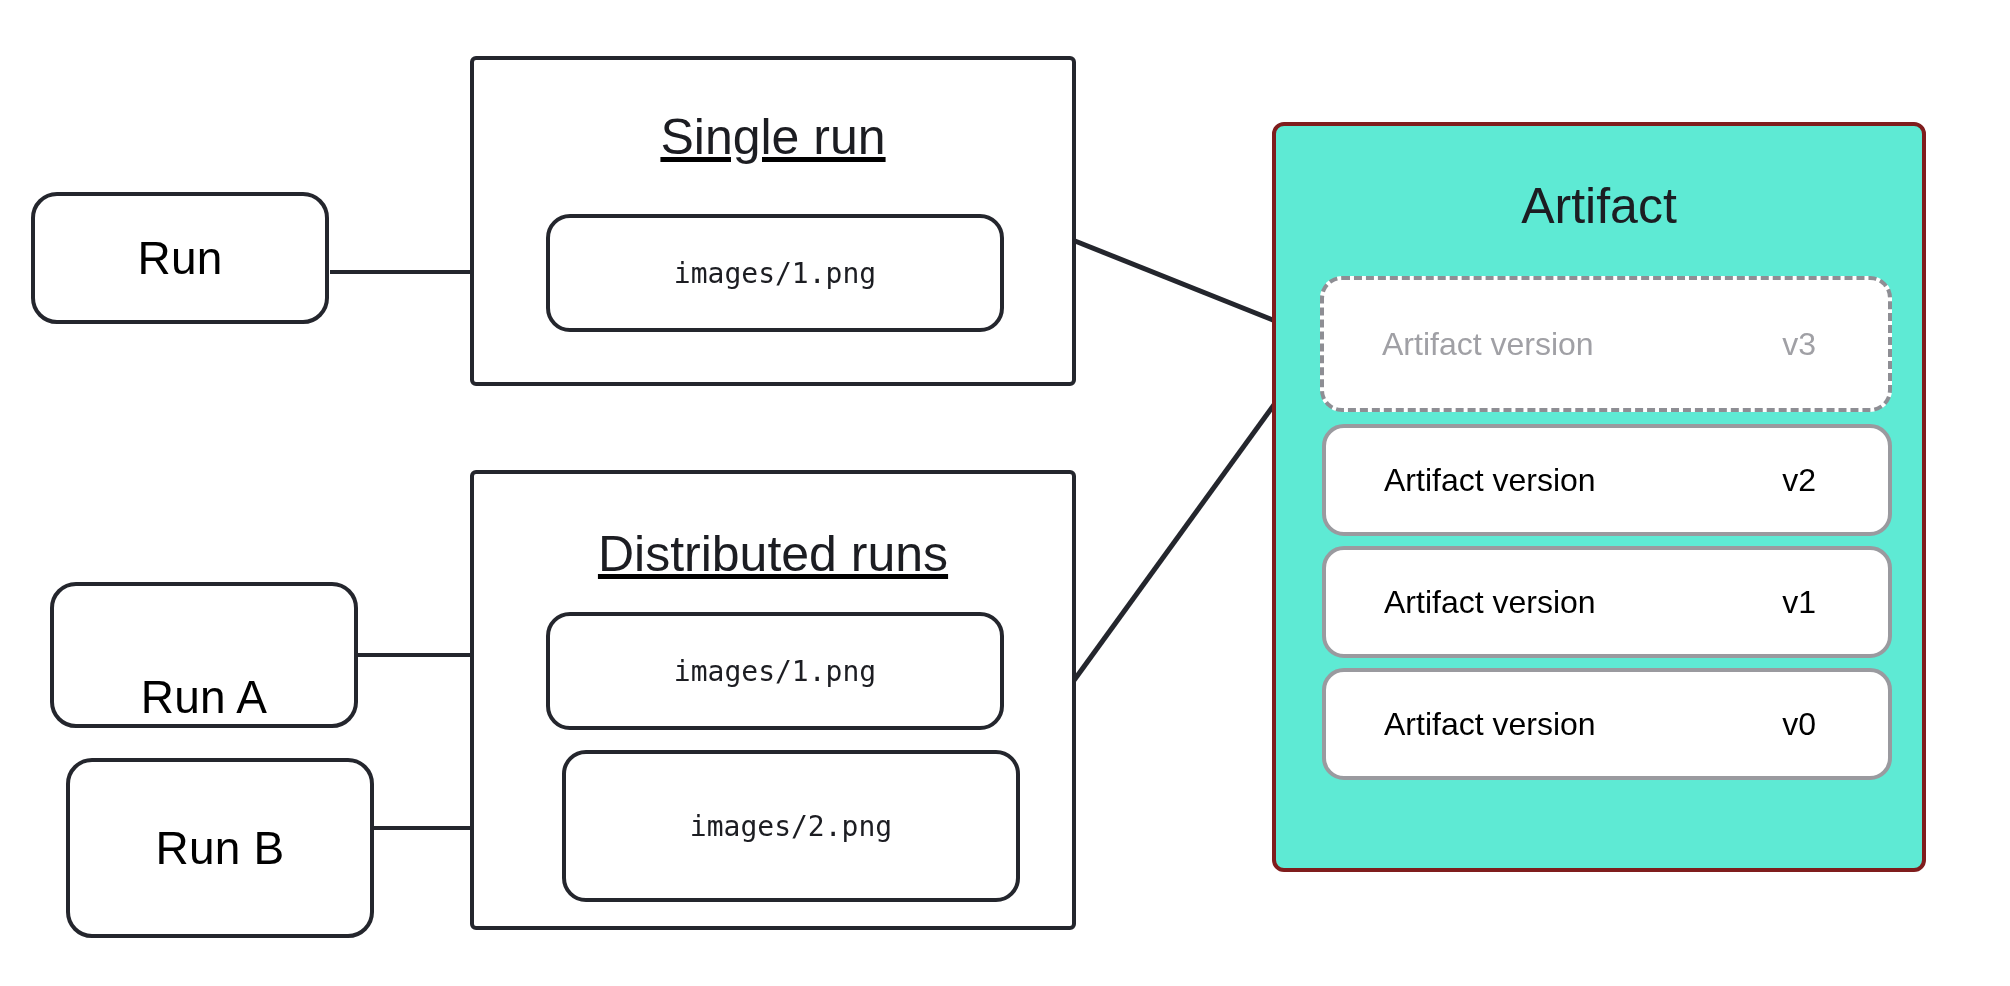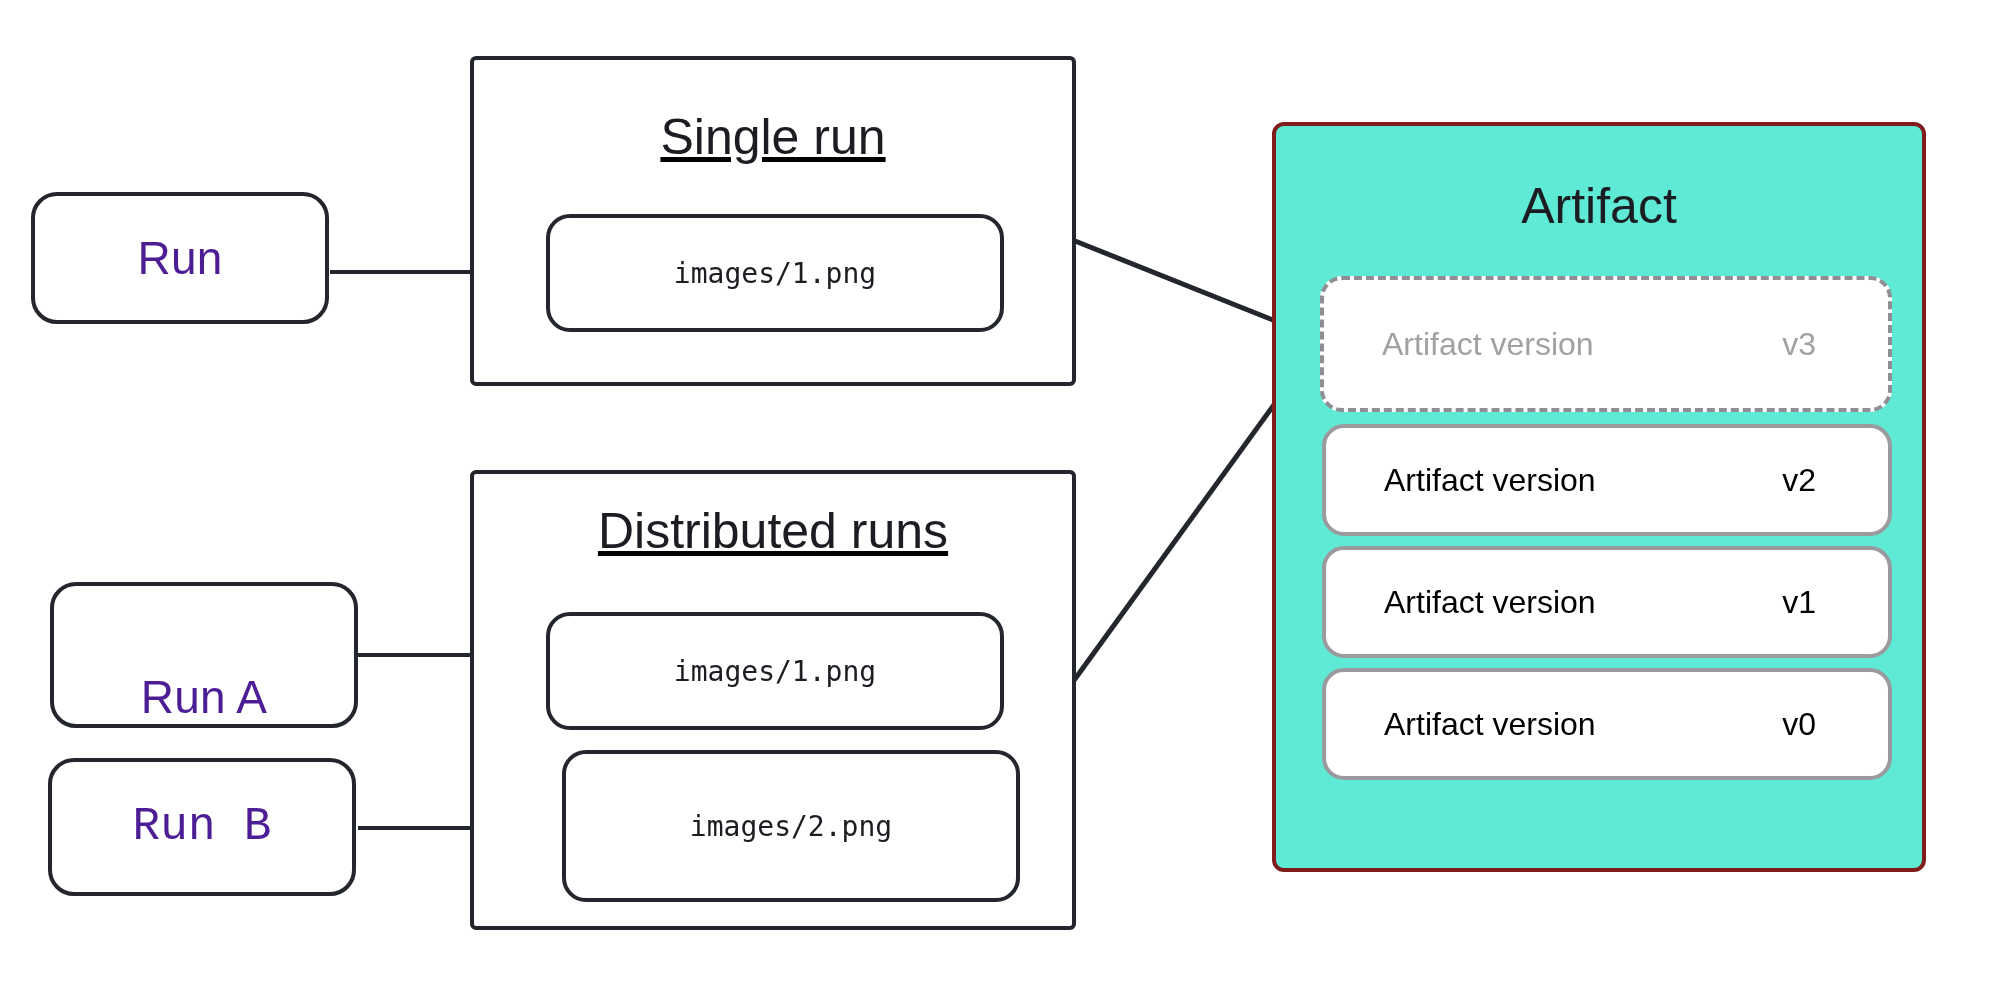--- a/index.html
+++ b/index.html
@@ -30,21 +30,21 @@
     box-sizing: border-box;
     background: #ffffff;
     display: flex;
     align-items: center;
     justify-content: center;
   }
   
   .run-box {
     border: 4px solid #24262d;
     border-radius: 26px;
-    color: #4c1d95;
+    color: #000000;
     font-size: 46px;
     letter-spacing: 0.2px;
   }
   
   .group-box {
     border: 4px solid #24262d;
     border-radius: 6px;
     display: block;
     text-decoration: underline;
   }
@@ -138,34 +138,34 @@
   </svg>
 
   <div class="node run-box" style="left:31px; top:192px; width:298px; height:132px;">
     <span>Run</span>
   </div>
 
   <div class="node run-box" style="left:50px; top:582px; width:308px; height:146px;align-items:flex-end;">
     <span>Run A</span>
   </div>
 
-  <div class="node run-box" style="left:48px; top:758px; width:308px; height:138px;font-family:Liberation Mono, monospace;">
+  <div class="node run-box" style="left:66px; top:758px; width:308px; height:180px;">
     <span>Run B</span>
   </div>
 
   <div class="node group-box" style="left:470px; top:56px; width:606px; height:330px;">
     <div class="group-title" style="margin-top:52px;">Single run</div>
 
     <div class="file-box" style="left:72px; top:154px; width:458px; height:118px;">
       <span>images/1.png</span>
     </div>
   </div>
 
   <div class="node group-box" style="left:470px; top:470px; width:606px; height:460px;">
-    <div class="group-title" style="margin-top:32px;">Distributed runs</div>
+    <div class="group-title" style="margin-top:55px;">Distributed runs</div>
 
     <div class="file-box" style="left:72px; top:138px; width:458px; height:118px;">
       <span>images/1.png</span>
     </div>
 
     <div class="file-box" style="left:88px; top:276px; width:458px; height:152px;text-align:right;">
       <span>images/2.png</span>
     </div>
   </div>
 

